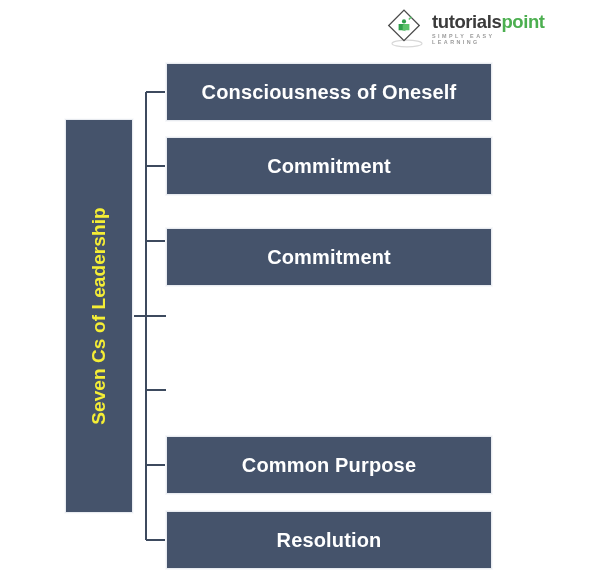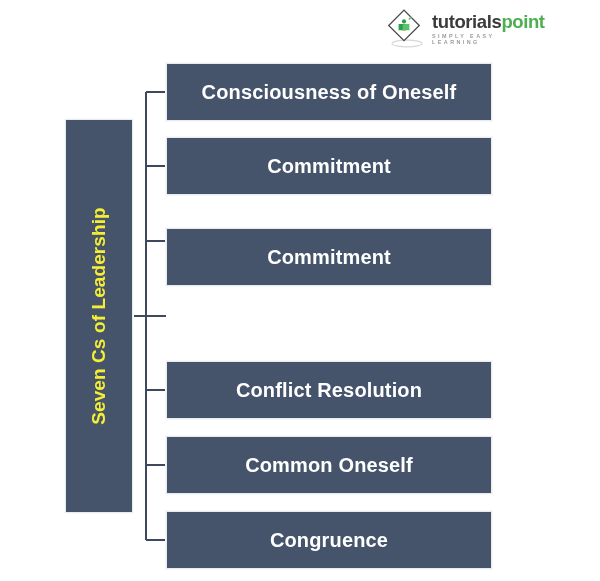--- a/index.html
+++ b/index.html
@@ -157,23 +157,20 @@
 
   <div class="item-box" style="top:63px">
     <span class="item-label">Consciousness of Oneself</span>
   </div>
   <div class="item-box" style="top:137px">
     <span class="item-label">Commitment</span>
   </div>
   <div class="item-box" style="top:228px">
     <span class="item-label">Commitment</span>
   </div>
-  <div class="item-box" style="top:361px">
-    <span class="item-label">Conflict Resolution</span>
-  </div>
   <div class="item-box" style="top:436px">
-    <span class="item-label">Common Oneself</span>
+    <span class="item-label">Common Purpose</span>
   </div>
   <div class="item-box" style="top:511px">
-    <span class="item-label">Congruence</span>
+    <span class="item-label">Resolution</span>
   </div>
 
 </div>
 
 </body></html>

